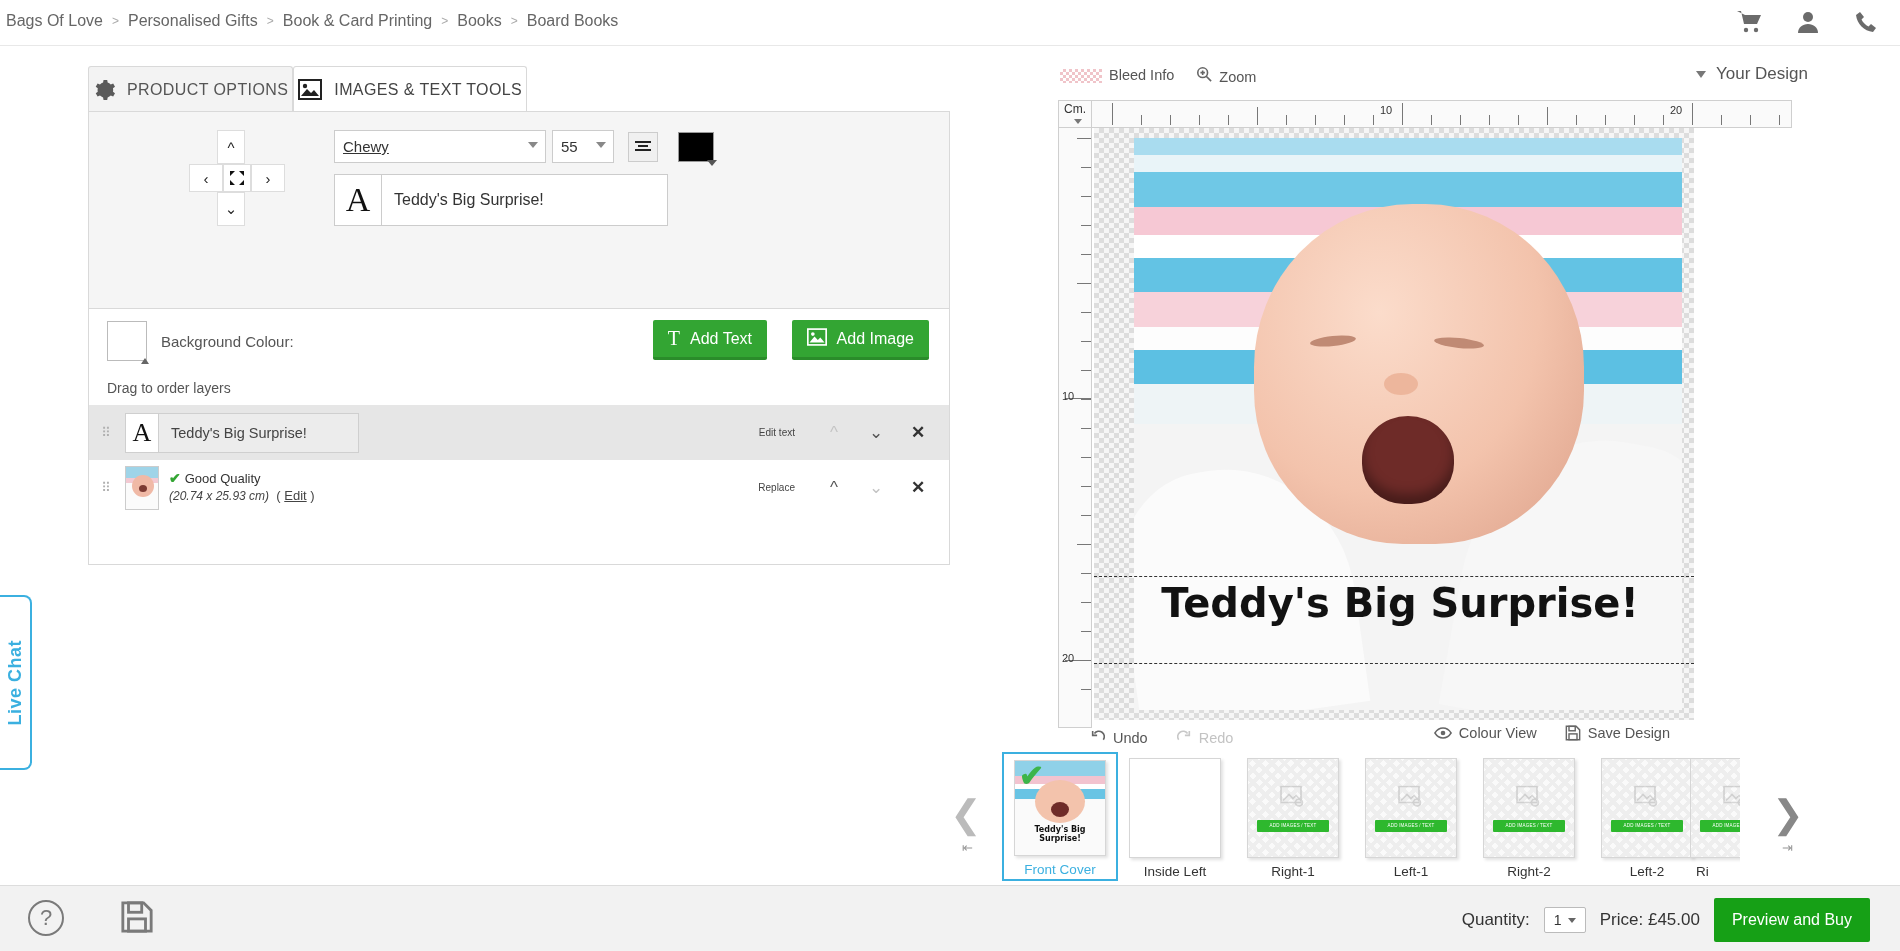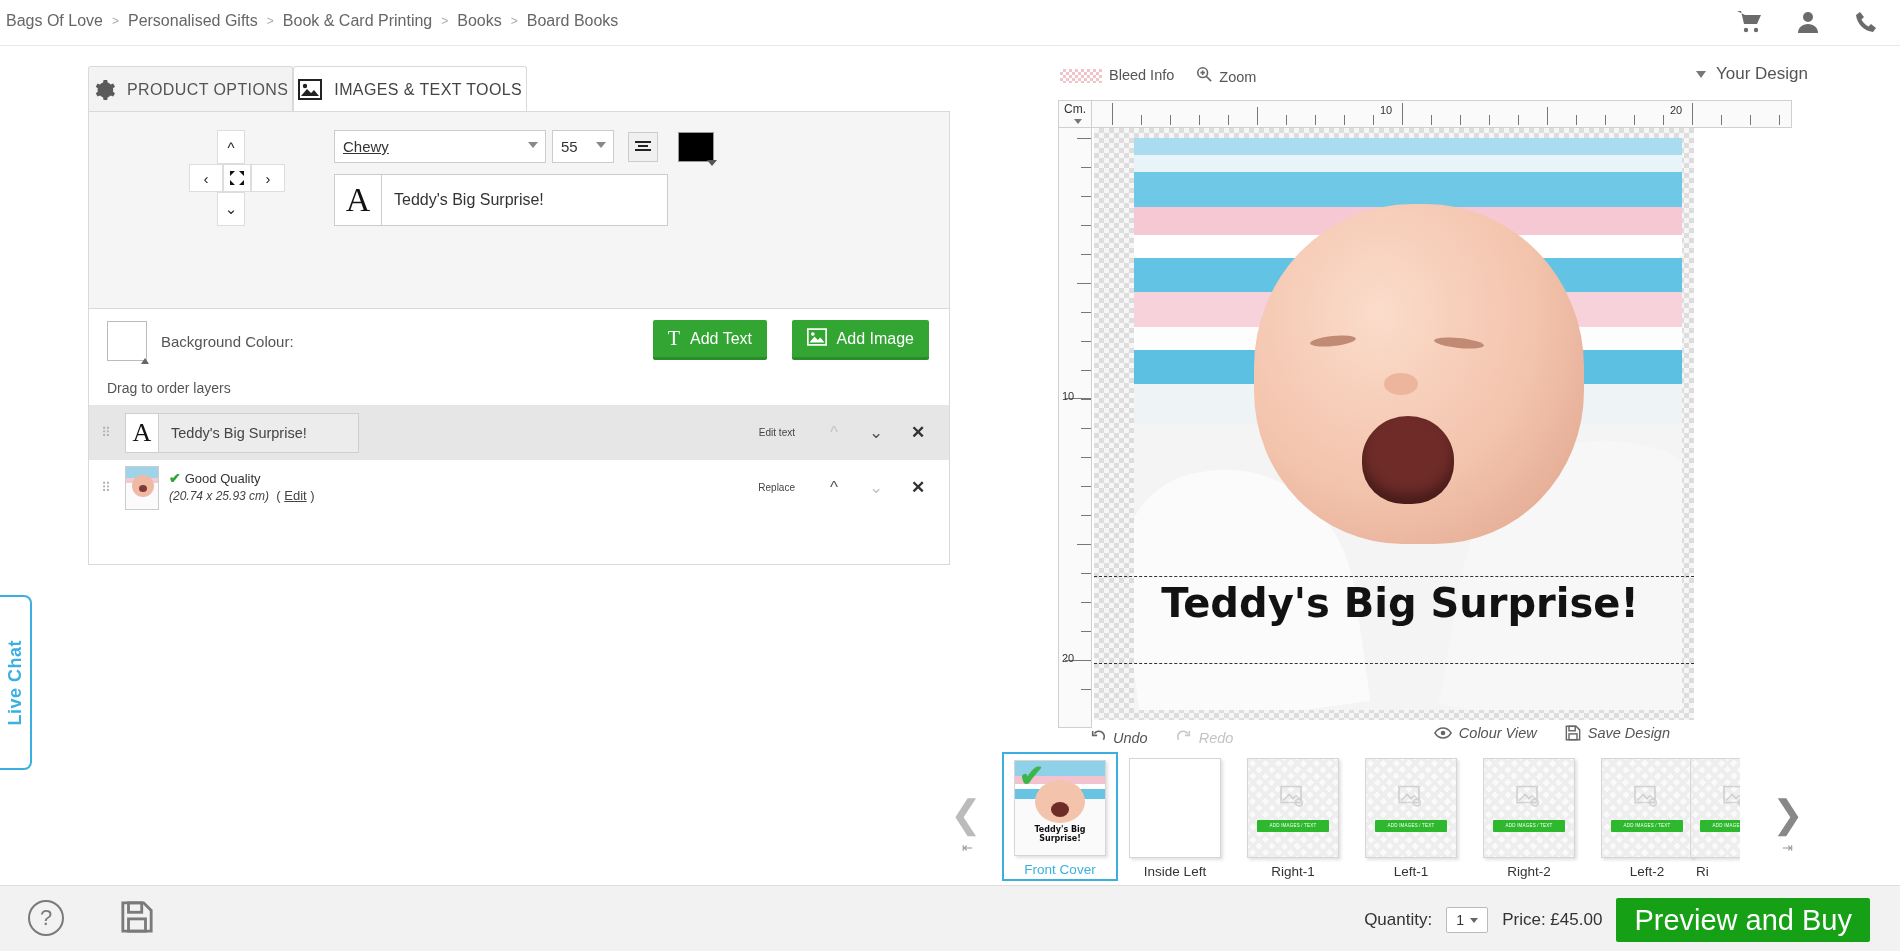--- a/index.html
+++ b/index.html
@@ -217,21 +217,21 @@
   #blanketL{position:absolute;left:-10px;top:330px;width:230px;height:250px;background:#fbfbfb;border-radius:40% 55% 0 0;transform:rotate(-8deg);}
   #blanketR{position:absolute;right:-30px;top:300px;width:250px;height:290px;background:#f7f7f7;border-radius:55% 35% 0 0;transform:rotate(10deg);}
   #canvasText{
     position:absolute;left:56px;top:452px;width:500px;text-align:center;
     font-family:"DejaVu Sans", sans-serif; font-weight:bold; font-size:40px; color:#121212;
     letter-spacing:0px; white-space:nowrap;
   }
   .bleedline{position:absolute;left:0;width:600px;border-top:1px dashed #333;}
 
   #canvastools{
-    position:absolute;left:1090px;top:725px;width:700px;height:26px;display:flex;font-style:italic;
+    position:absolute;left:1090px;top:725px;width:700px;height:26px;display:flex;
   }
   #canvastools .ct{display:flex;align-items:center;gap:7px;font-size:14.5px;color:#555;margin-right:28px;cursor:pointer;}
   #canvastools .ct.dis{color:#c3c3c3;cursor:default;}
   #ctRight{position:absolute;right:92px;top:0;display:flex;align-items:center;}
 
   
   #strip{ position:absolute;left:960px;top:748px;width:830px;height:135px;}
   .pg{ position:absolute;top:10px;width:110px;text-align:center;cursor:pointer;}
   .pgbox{ width:92px;height:100px;margin:0 auto;background:#fff;border:1px solid #d6d6d6;position:relative;overflow:hidden;
     box-shadow:2px 2px 3px rgba(0,0,0,.12);}
@@ -260,21 +260,21 @@
   }
   #helpbtn{position:absolute;left:28px;top:14px;width:36px;height:36px;border:2px solid #7a7a7a;border-radius:50%;
     display:flex;align-items:center;justify-content:center;font-size:22px;color:#7a7a7a;cursor:pointer;}
   #savebtn{position:absolute;left:120px;top:14px;cursor:pointer;color:#7a7a7a;}
   #qtyarea{position:absolute;right:30px;top:12px;display:flex;align-items:center;gap:14px;}
   #qtylabel{font-size:17px;color:#333;}
   #qtysel{height:26px;min-width:42px;background:#fff;border:1px solid #bbb;border-radius:2px;display:flex;
     align-items:center;justify-content:center;gap:6px;font-size:14px;color:#333;padding:0 6px;cursor:pointer;}
   #qtysel .car{width:0;height:0;border-left:4px solid transparent;border-right:4px solid transparent;border-top:5px solid #666;}
   #pricelabel{font-size:17px;color:#333;}
-  #buybtn{height:44px;background:#16a016;border:none;border-radius:2px;color:#fff;font-size:29px;
+  #buybtn{height:44px;background:#16a016;border:none;border-radius:2px;color:#fff;font-size:16px;
     padding:0 18px;display:flex;align-items:center;cursor:pointer;}
 </style>
 </head>
 <body>
 
 <div id="topbar">
   <div id="breadcrumb"><span class="crumb">Bags Of Love</span><span class="sep">&gt;</span><span class="crumb">Personalised Gifts</span><span class="sep">&gt;</span><span class="crumb">Book &amp; Card Printing</span><span class="sep">&gt;</span><span class="crumb">Books</span><span class="sep">&gt;</span><span class="crumb">Board Books</span></div>
   <div id="topicons">
     <div class="ticon">
       <svg width="26" height="24" viewBox="0 0 26 24" fill="#6b6b6b">

